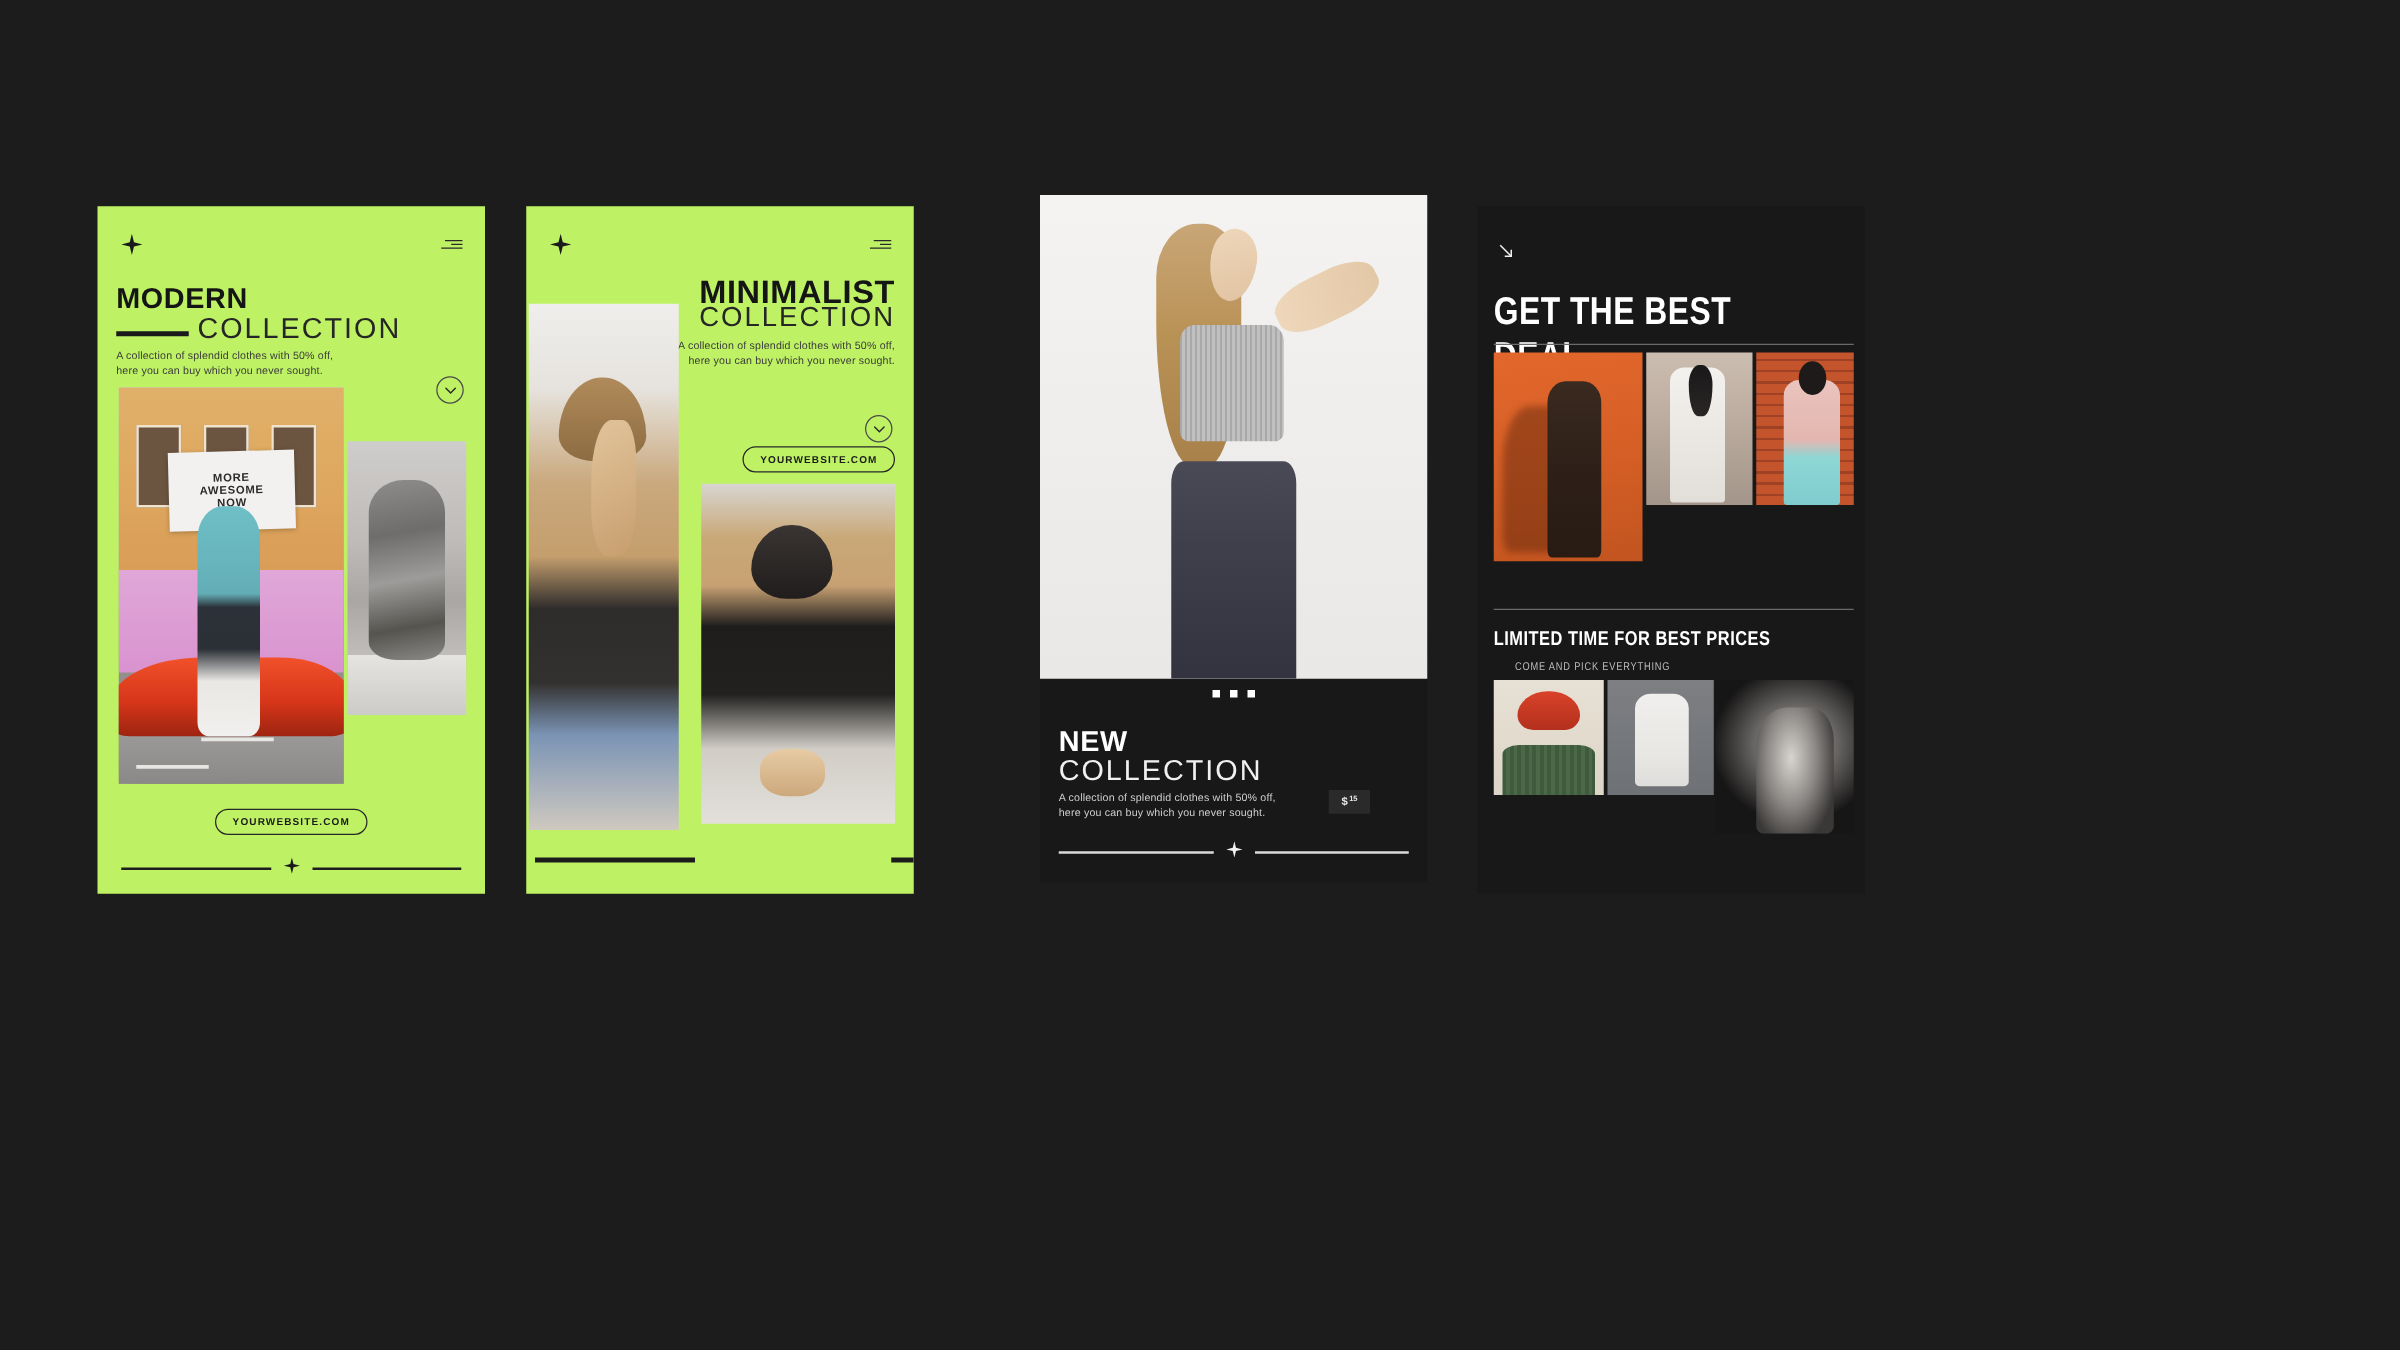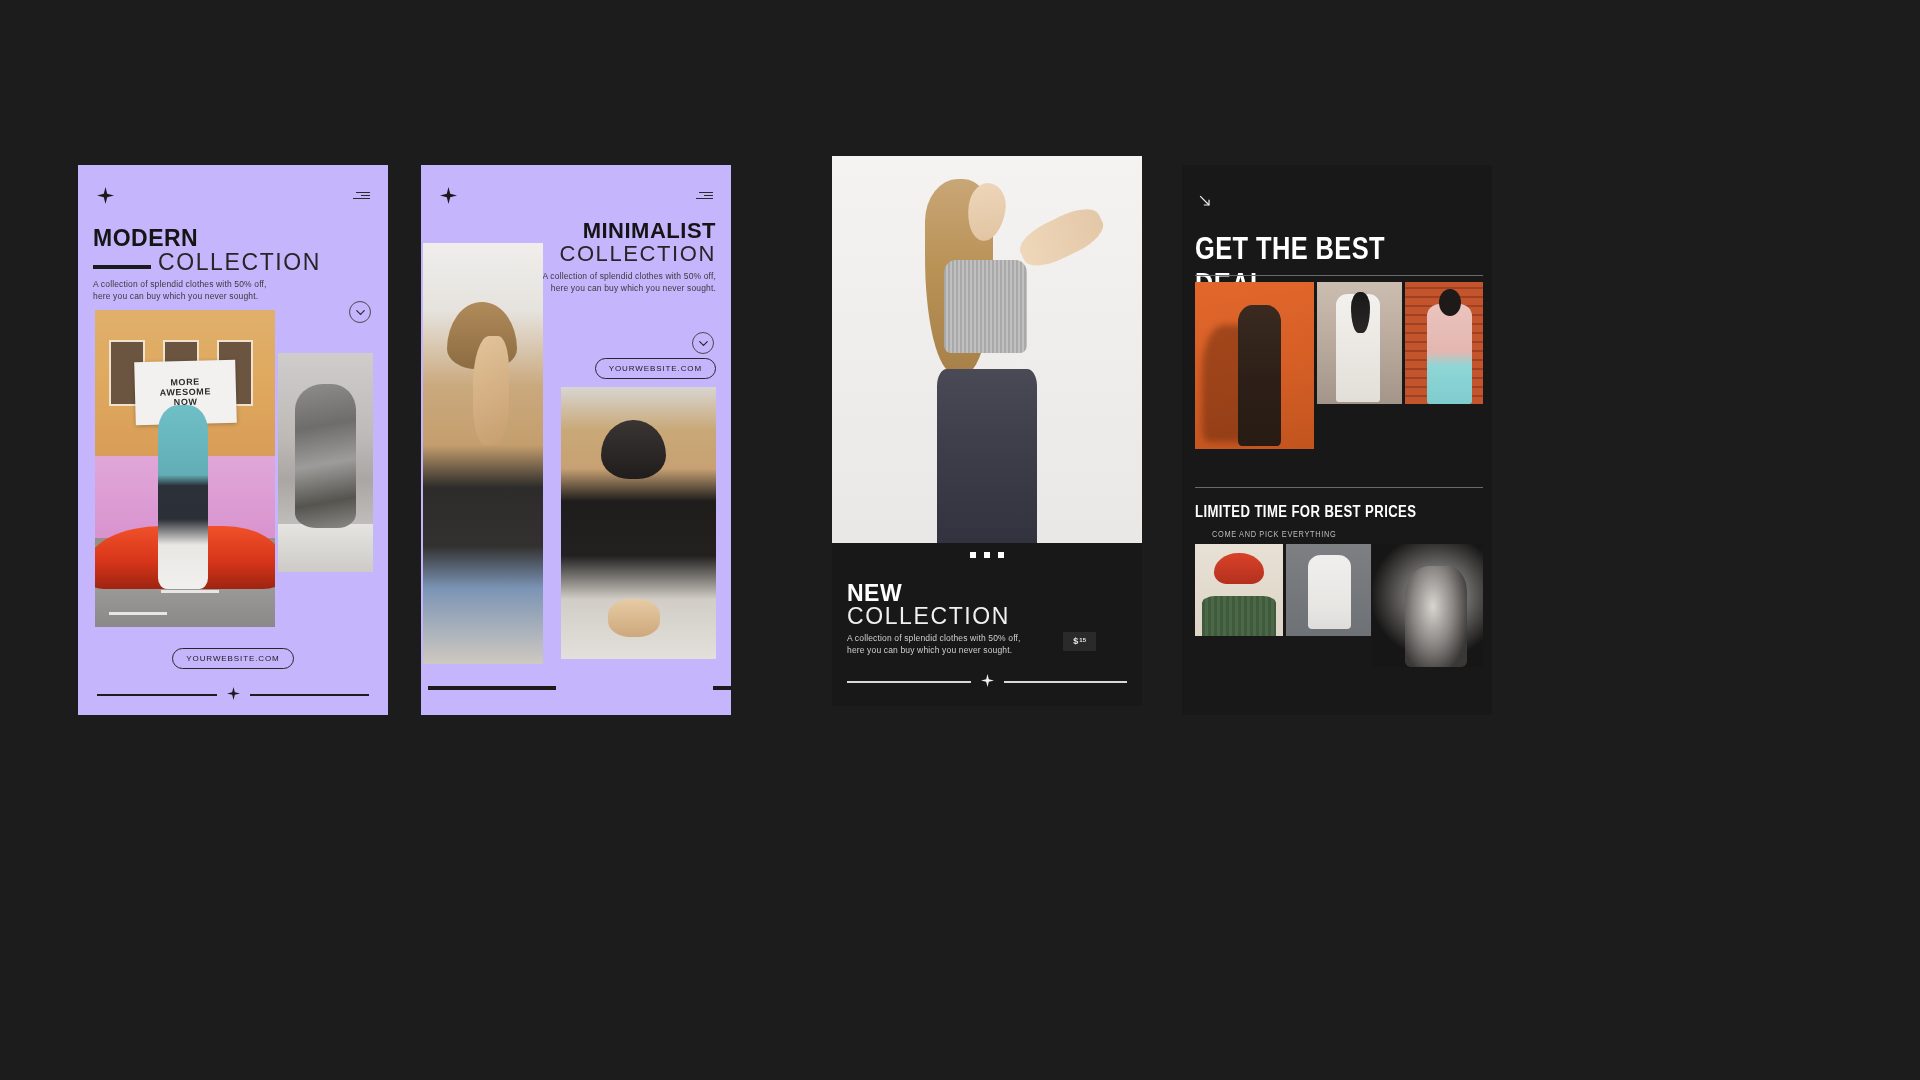--- a/index.html
+++ b/index.html
@@ -6,21 +6,21 @@
   html, body {
     width: 1920px; height: 1080px;
     background: #1c1c1c;
     font-family: "Liberation Sans", sans-serif;
     overflow: hidden;
   }
   .stage { position: relative; width: 1920px; height: 1080px; background: #1c1c1c; }
 
   
   .card { position: absolute; overflow: hidden; }
-  .card-light { background: #c4b5fd; }
+  .card-light { background: #bef264; }
   .card-dark  { background: #181818; }
 
   
   .sparkle { display: block; }
   .sparkle svg { display: block; }
 
   
   .minimark { display: flex; flex-direction: column; gap: 2px; align-items: flex-end; }
   .minimark i { display: block; background: #2a2a2a; height: 1px; }
   .minimark i:nth-child(1) { width: 14px; }
@@ -34,21 +34,21 @@
   .h-thin {
     font-weight: 300; letter-spacing: 1.6px; color: #262626; line-height: 1;
   }
   .rule-dash { height: 4px; background: #1b1b1b; }
   .desc { font-size: 8.5px; line-height: 1.45; color: #3a3a3a; letter-spacing: .15px; }
   .desc-light { color: #cfcfcf; }
 
   
   .pill {
     border: 1.3px solid #272727; border-radius: 40px;
-    font-size: 8px; font-weight: 400; letter-spacing: .9px; color: #1b1b1b;
+    font-size: 8px; font-weight: 700; letter-spacing: .9px; color: #1b1b1b;
     padding: 5px 13px 5px 13px; display: inline-block; white-space: nowrap; text-align: right;
   }
   
   .circ {
     width: 22px; height: 22px; border-radius: 50%; border: 1.2px solid #4a4a4a;
     display: flex; align-items: center; justify-content: center;
   }
   .circ svg { display: block; }
 
   
@@ -342,21 +342,21 @@
           <path d="M12 0 L14.4 9.6 L24 12 L14.4 14.4 L12 24 L9.6 14.4 L0 12 L9.6 9.6 Z" fill="#1a1a1a"></path>
         </svg>
     </span>
 
     <div class="minimark" style="position:absolute; right:18px; top:27px;">
       <i></i>
         <i></i>
         <i></i>
     </div>
 
-    <div class="h-bold" style="position:absolute; right:15px; top:56px; font-size:22px; text-align:right;">MINIMALIST</div>
+    <div class="h-bold" style="position:absolute; right:15px; top:56px; font-size:26px; text-align:right;">MINIMALIST</div>
     <div class="h-thin" style="position:absolute; right:15px; top:78px; font-size:22px; text-align:right;">COLLECTION</div>
 
     <div class="desc" style="position:absolute; right:15px; top:105px; text-align:right;">A collection of splendid clothes with 50% off,</div>
     <div class="desc" style="position:absolute; right:15px; top:117px; text-align:right;">here you can buy which you never sought.</div>
 
     <div class="circ" style="position:absolute; right:17px; top:167px;">
       <svg width="9" height="7" viewBox="0 0 12 8">
           <path d="M1 1.5 L6 6.5 L11 1.5" stroke="#2b2b2b" stroke-width="1.6" fill="none" stroke-linecap="round"></path>
         </svg>
     </div>

